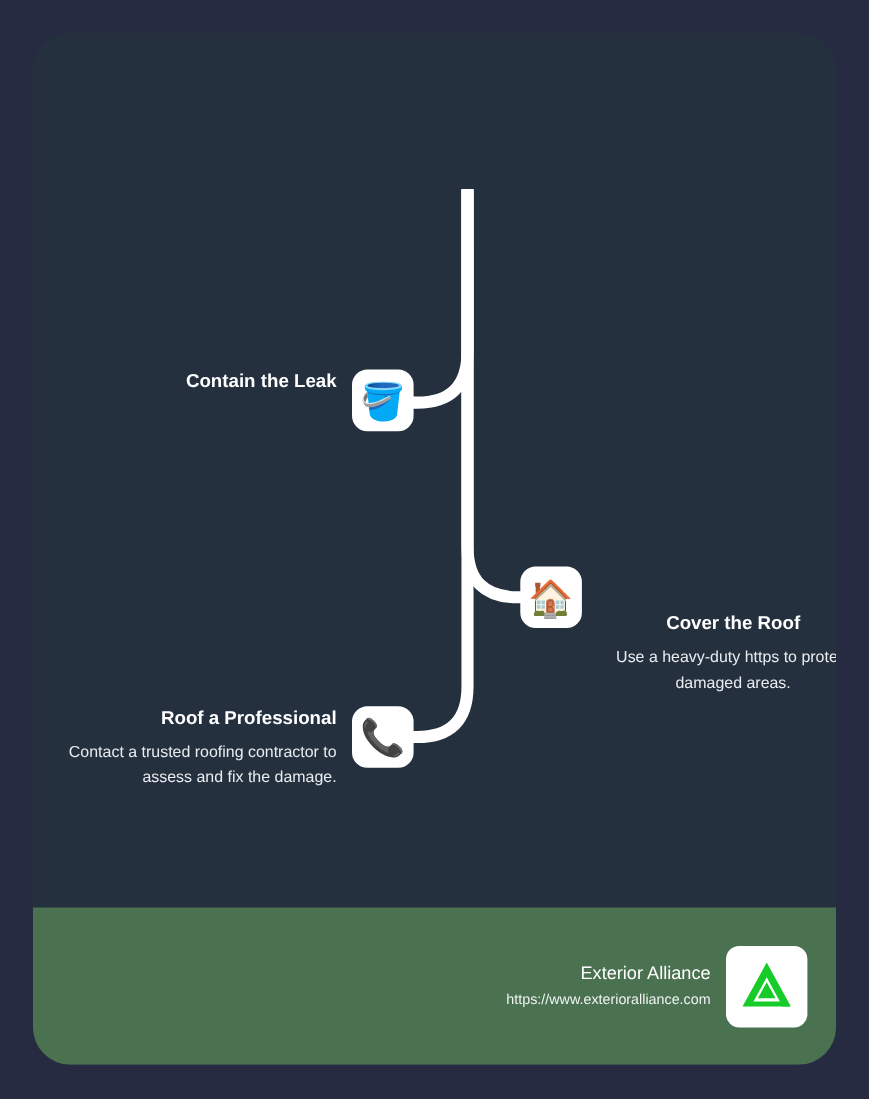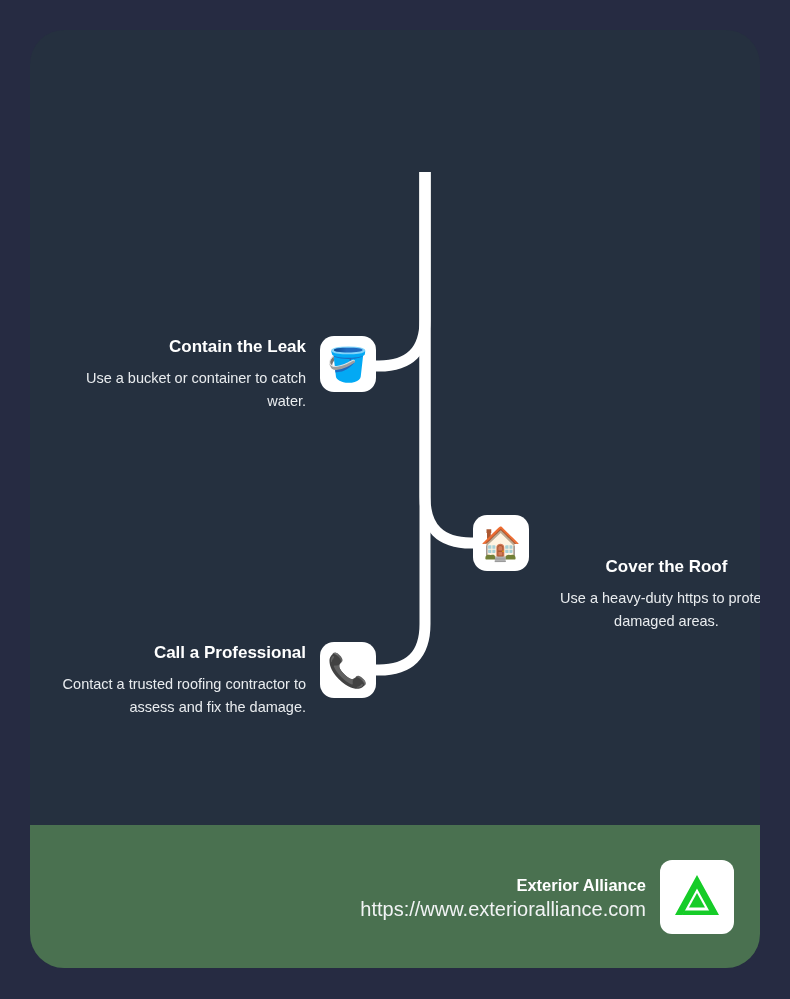--- a/index.html
+++ b/index.html
@@ -131,26 +131,26 @@
     padding-right: 26px;
     box-sizing: border-box;
   }
   .footer-text {
     text-align: right;
     margin-right: 14px;
   }
   .footer-brand {
     color: #ffffff;
     font-size: 16.5px;
-    font-weight: bold;
+    font-weight: normal;
     line-height: 24px;
   }
   .footer-url {
     color: #f1f3f4;
-    font-size: 20px;
+    font-size: 13px;
     line-height: 24px;
   }
   .footer-logo-tile {
     width: 74px;
     height: 74px;
     background: #ffffff;
     border-radius: 12px;
     display: flex;
     align-items: center;
     justify-content: center;
@@ -178,36 +178,35 @@
                Q 395 498 349 498
                L 322 498" stroke="#ffffff" stroke-width="11" stroke-linecap="round" fill="none"></path>
     </svg>
   </div>
 
   <div class="steps-layer">
 
     <div class="step step-1 step-right-aligned">
       <div class="step-text">
         <div class="step-title">Contain the Leak</div>
-        <div class="step-desc">Use a bucket or container to catch water.</div>
       </div>
       <div class="icon-tile">🪣</div>
     </div>
 
     <div class="step step-2 step-left-aligned">
       <div class="icon-tile">🏠</div>
       <div class="step-text">
         <div class="step-title">Cover the Roof</div>
         <div class="step-desc">Use a heavy-duty https to protect damaged areas.</div>
       </div>
     </div>
 
     <div class="step step-3 step-right-aligned">
       <div class="step-text">
-        <div class="step-title">Call a Professional</div>
+        <div class="step-title">Roof a Professional</div>
         <div class="step-desc">Contact a trusted roofing contractor to assess and fix the damage.</div>
       </div>
       <div class="icon-tile">📞</div>
     </div>
 
   </div>
 
   <div class="footer-band">
     <div class="footer-text">
       <div class="footer-brand">Exterior Alliance</div>

